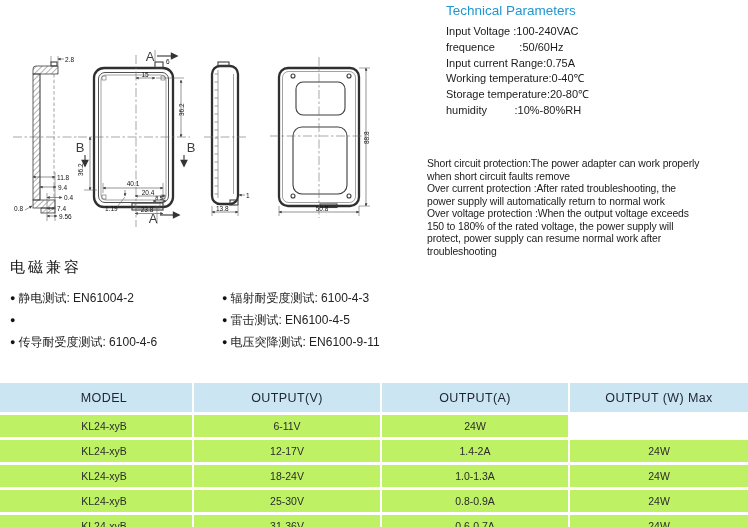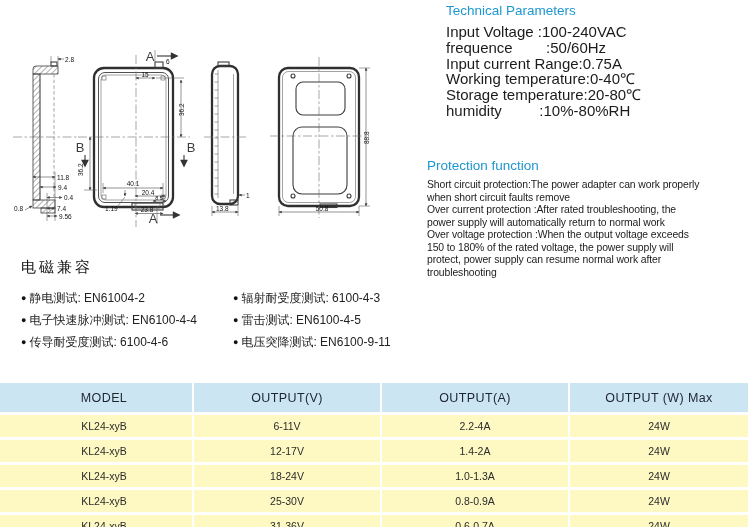--- a/index.html
+++ b/index.html
@@ -15,37 +15,37 @@
   .cl{fill:none;stroke:#6d6d6d;stroke-width:0.6;stroke-dasharray:9 2.5 2.5 2.5;}
   .dash{stroke-dasharray:3.5 2.2;}
   .hatch-shape{fill:url(#hatch);stroke:#3c3c3c;stroke-width:0.8;}
   .dimtxt{font-family:"Liberation Sans",sans-serif;font-size:6.5px;fill:#111;}
   .dimtxt.small{font-size:5.5px;}
   .seclbl{font-family:"Liberation Sans",sans-serif;font-size:13px;fill:#3d3d3d;}
 
   
   .sec-title{font-size:13.5px;color:#1e96d0;margin:0 0 6px 0;font-weight:400;}
   .tech{position:absolute;left:446px;top:3px;}
-  .tech .line{font-size:15px;line-height:15.8px;white-space:pre;color:#1b1b1b;}
+  .tech .line{font-size:11px;line-height:15.8px;white-space:pre;color:#1b1b1b;}
   .protection{position:absolute;left:427px;top:158px;width:321px;}
   .protection .line{font-size:10.4px;line-height:12.5px;white-space:nowrap;color:#1b1b1b;letter-spacing:-0.1px;}
 
   
-  .emc{position:absolute;left:21px;top:258px;}
+  .emc{position:absolute;left:10px;top:258px;}
   .emc-title{font-size:15px;letter-spacing:3px;color:#151515;margin:0 0 10px 0;font-weight:400;}
   .emc-grid{display:grid;grid-template-columns:212px auto;row-gap:0;}
   .emc-item{height:22px;font-size:12px;color:#222;display:flex;align-items:center;}
   .bullet{font-size:9px;margin-right:3px;color:#111;}
 
   
   .spec-table{position:absolute;left:0;top:383px;width:748px;}
   .t-head,.t-row{display:grid;grid-template-columns:192px 186px 186px 1fr;column-gap:2px;margin-bottom:3px;}
   .t-cell{display:flex;align-items:center;justify-content:center;}
   .t-head .t-cell{background:#cbe5f3;height:29px;font-size:12.5px;color:#1d2530;letter-spacing:0.4px;}
-  .t-row .t-cell{background:#fef9c3;height:22px;font-size:10.5px;color:#2b2b2b;}
+  .t-row .t-cell{background:#bef264;height:22px;font-size:10.5px;color:#2b2b2b;}
   .t-cell.c1{padding-left:16px;}
 </style>
 </head>
 <body>
 
 <div class="page">
 
   <svg class="drawings" width="420" height="255" viewBox="0 0 420 255">
     <defs>
       <pattern id="hatch" width="4" height="4" patternUnits="userSpaceOnUse" patternTransform="rotate(45)">
@@ -206,21 +206,20 @@
     <h2 class="sec-title">Technical Parameters</h2>
     <div class="line">Input Voltage :100-240VAC</div>
     <div class="line">frequence        :50/60Hz</div>
     <div class="line">Input current Range:0.75A</div>
     <div class="line">Working temperature:0-40℃</div>
     <div class="line">Storage temperature:20-80℃</div>
     <div class="line">humidity         :10%-80%RH</div>
   </section>
 
   <section class="protection">
-    <h2 class="sec-title">Protection function</h2>
     <div class="line">Short circuit protection:The power adapter can work properly</div>
     <div class="line">when short circuit faults remove</div>
     <div class="line">Over current protection :After rated troubleshooting, the</div>
     <div class="line">power supply will automatically return to normal work</div>
     <div class="line">Over voltage protection :When the output voltage exceeds</div>
     <div class="line">150 to 180% of the rated voltage,  the power supply will</div>
     <div class="line">protect, power supply can resume normal work after</div>
     <div class="line">troubleshooting</div>
   </section>
 
@@ -230,21 +229,20 @@
       <div class="emc-item">
           <span class="bullet">●</span>
           <span>静电测试: EN61004-2</span>
         </div>
       <div class="emc-item">
           <span class="bullet">●</span>
           <span>辐射耐受度测试:  6100-4-3</span>
         </div>
       <div class="emc-item">
           <span class="bullet">●</span>
-          <span>电子快速脉冲测试: EN6100-4-4</span>
         </div>
       <div class="emc-item">
           <span class="bullet">●</span>
           <span>雷击测试: EN6100-4-5</span>
         </div>
       <div class="emc-item">
           <span class="bullet">●</span>
           <span>传导耐受度测试:  6100-4-6</span>
         </div>
       <div class="emc-item">
@@ -257,21 +255,20 @@
   <div class="spec-table">
     <div class="t-head">
       <div class="t-cell c1">MODEL</div>
       <div class="t-cell">OUTPUT(V)</div>
       <div class="t-cell">OUTPUT(A)</div>
       <div class="t-cell">OUTPUT (W)  Max</div>
     </div>
     <div class="t-row">
       <div class="t-cell c1">KL24-xyB</div>
       <div class="t-cell">6-11V</div>
-      <div class="t-cell">2.2-4A</div>
       <div class="t-cell">24W</div>
     </div>
     <div class="t-row">
       <div class="t-cell c1">KL24-xyB</div>
       <div class="t-cell">12-17V</div>
       <div class="t-cell">1.4-2A</div>
       <div class="t-cell">24W</div>
     </div>
     <div class="t-row">
       <div class="t-cell c1">KL24-xyB</div>

